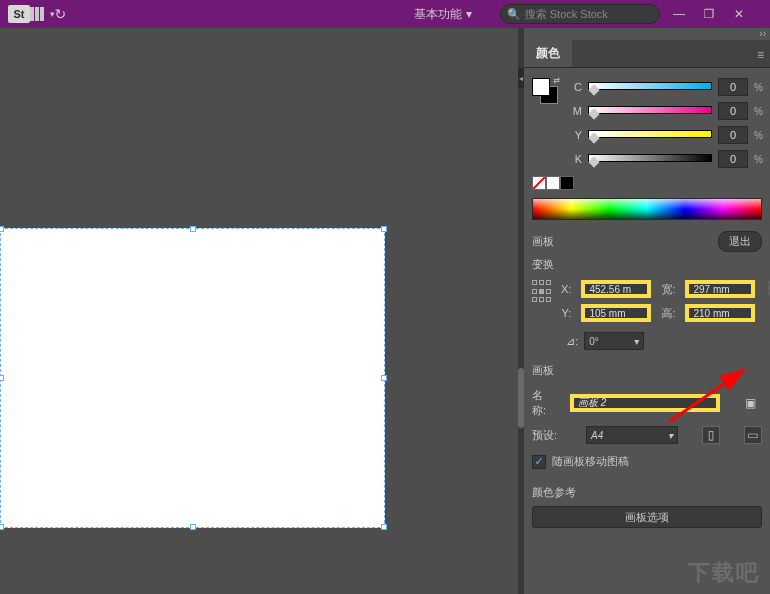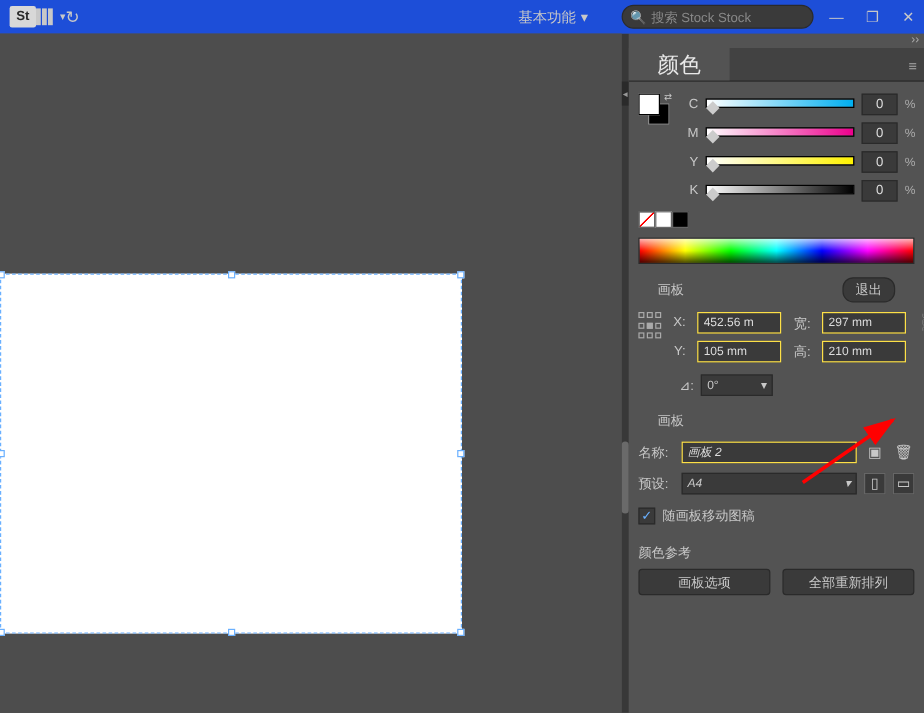--- a/index.html
+++ b/index.html
@@ -1,18 +1,18 @@
 <!DOCTYPE html>
 <html><head>
 <meta charset="utf-8">
 <style>
 * { margin: 0; padding: 0; box-sizing: border-box; font-family: "Microsoft YaHei", sans-serif; }
 body { width: 770px; height: 594px; background: #535353; overflow: hidden; color: #c8c8c8; font-size: 11px; }
-.topbar { height: 28px; background: #1d4ed8; display: flex; align-items: center; padding: 0 8px; position: relative; }
-.topbar .right { position: absolute; right: 2px; display: flex; align-items: center; gap: 8px; }
+.topbar { height: 28px; background: #701a75; display: flex; align-items: center; padding: 0 8px; position: relative; }
+.topbar .right { position: absolute; right: 20px; display: flex; align-items: center; gap: 8px; }
 .st-icon { width: 22px; height: 18px; background: #d8d8d8; color: #2a2a2a; font-weight: bold; font-size: 11px; display: flex; align-items: center; justify-content: center; border-radius: 2px; }
 .layout-icon { width: 20px; height: 16px; display: flex; gap: 1px; align-items: center; }
 .layout-icon span { width: 4px; height: 14px; background: #c8c8c8; }
 .chev { font-size: 9px; }
 .ref-icon { font-size: 14px; }
 .workspace { font-size: 12px; padding: 0 20px; display: flex; align-items: center; gap: 4px; }
 .search-box { width: 160px; height: 20px; background: #3a3a3a; border: 1px solid #2a2a2a; border-radius: 10px; display: flex; align-items: center; padding: 0 6px; gap: 4px; font-size: 11px; color: #888; }
 .win-btn { width: 22px; height: 16px; display: flex; align-items: center; justify-content: center; color: #c8c8c8; font-size: 12px; }
 .main { display: flex; height: 566px; }
 .canvas-area { flex: 1; background: #4d4d4d; position: relative; overflow: hidden; }
@@ -21,21 +21,21 @@
 .handle { position: absolute; width: 6px; height: 6px; background: #fff; border: 1px solid #6ab0ff; }
 .h-tl { left: -3px; top: -3px; } .h-tm { left: 50%; top: -3px; margin-left: -3px; } .h-tr { right: -3px; top: -3px; }
 .h-ml { left: -3px; top: 50%; margin-top: -3px; } .h-mr { right: -3px; top: 50%; margin-top: -3px; }
 .h-bl { left: -3px; bottom: -3px; } .h-bm { left: 50%; bottom: -3px; margin-left: -3px; } .h-br { right: -3px; bottom: -3px; }
 .vdiv { width: 6px; background: #383838; }
 .vdiv .caret { width: 6px; height: 20px; background: #2a2a2a; display: flex; align-items: center; justify-content: center; font-size: 8px; color: #999; margin-top: 40px; }
 .vscroll { width: 6px; height: 60px; background: #6a6a6a; border-radius: 3px; margin-top: 280px; }
 .panels { width: 246px; background: #535353; display: flex; flex-direction: column; }
 .panel-top-strip { height: 12px; text-align: right; padding-right: 4px; font-size: 10px; color: #aaa; }
 .tabs { display: flex; background: #424242; height: 28px; align-items: stretch; border-bottom: 1px solid #2a2a2a; position: relative; }
-.tab { padding: 0 24px; display: flex; align-items: center; font-size: 18px; color: #aaa; }
+.tab { padding: 0 12px; display: flex; align-items: center; font-size: 12px; color: #aaa; font-weight: bold; }
 .tab.active { background: #535353; color: #e8e8e8; }
 .menu-lines { position: absolute; right: 6px; top: 8px; font-size: 12px; color: #aaa; }
 .color-panel { padding: 10px 8px 8px; }
 .swatch-row { display: flex; gap: 8px; }
 .swatch-stack { position: relative; width: 26px; height: 26px; }
 .sw-front { position: absolute; width: 18px; height: 18px; background: #fff; border: 1px solid #000; top: 0; left: 0; z-index: 2; }
 .sw-back { position: absolute; width: 18px; height: 18px; background: #000; border: 1px solid #888; bottom: 0; right: 0; }
 .tiny-swap { position: absolute; top: -2px; right: -2px; font-size: 8px; }
 .cmyk { flex: 1; display: flex; flex-direction: column; gap: 6px; margin-left: 6px; }
 .slider-row { display: flex; align-items: center; gap: 6px; }
@@ -49,35 +49,35 @@
 .grad-k { background: linear-gradient(to right, #fff, #000); }
 .val-box { width: 30px; height: 18px; background: #3a3a3a; border: 1px solid #2a2a2a; color: #ddd; font-size: 11px; text-align: center; }
 .pct { width: 8px; color: #aaa; font-size: 10px; }
 .chip-row { display: flex; margin-top: 8px; }
 .chip { width: 14px; height: 14px; border: 1px solid #666; }
 .chip.none { background: linear-gradient(to bottom right, #fff 45%, red 46%, red 54%, #fff 55%); }
 .chip.white { background: #fff; }
 .chip.black { background: #000; }
 .spectrum { width: 100%; height: 22px; margin-top: 8px; border: 1px solid #2a2a2a; background: linear-gradient(to right, red, yellow, lime, cyan, blue, magenta, red); position: relative; }
 .spectrum::after { content: ""; position: absolute; inset: 0; background: linear-gradient(to bottom, rgba(255,255,255,0.7), transparent 50%, rgba(0,0,0,0.7)); }
-.section-hdr { display: flex; align-items: center; padding: 4px 24px; height: 26px; }
+.section-hdr { display: flex; align-items: center; padding: 4px 8px; height: 26px; }
 .section-hdr .ttl { font-size: 11px; color: #c8c8c8; }
 .exit-btn { margin-left: auto; padding: 2px 10px; background: #3a3a3a; border: 1px solid #2a2a2a; border-radius: 9px; font-size: 11px; }
 .transform { padding: 6px 8px; display: flex; gap: 10px; align-items: flex-start; }
 .origin { width: 24px; height: 24px; display: grid; grid-template-columns: repeat(3, 1fr); grid-template-rows: repeat(3, 1fr); gap: 2px; }
 .origin div { width: 5px; height: 5px; border: 1px solid #aaa; }
 .origin div.sel { background: #aaa; }
 .xy-grid { display: grid; grid-template-columns: auto 70px auto 70px; gap: 6px 10px; align-items: center; }
 .xy-grid .l { font-size: 11px; color: #c8c8c8; text-align: right; }
-.fld { height: 18px; background: #3a3a3a; border: 1px solid #fde047; color: #ddd; font-size: 10px; padding: 0 4px; }
+.fld { height: 18px; background: #3a3a3a; border: 4px solid #fde047; color: #ddd; font-size: 10px; padding: 0 4px; }
 .chain { font-size: 14px; color: #888; }
 .rot-row { display: flex; align-items: center; gap: 6px; padding: 4px 8px 0 42px; }
 .drop { height: 18px; background: #3a3a3a; border: 1px solid #2a2a2a; padding: 0 4px; font-size: 10px; display: flex; align-items: center; justify-content: space-between; }
 .ab-section { padding: 6px 8px; }
-.row { display: flex; align-items: center; gap: 6px; margin-bottom: 8px; }
+.row { display: flex; align-items: center; gap: 24px; margin-bottom: 8px; }
 .row .l { width: 30px; font-size: 11px; }
 .row .fld, .row .drop { flex: 1; font-style: italic; }
 .icon-btn { width: 18px; height: 18px; display: flex; align-items: center; justify-content: center; color: #c8c8c8; font-size: 12px; border: 1px solid transparent; }
 .icon-btn.boxed { border: 1px solid #666; background: #3a3a3a; }
 .cb-row { display: flex; align-items: center; gap: 6px; font-size: 11px; padding: 2px 0; }
 .cb { width: 14px; height: 14px; background: #3a3a3a; border: 1px solid #2a2a2a; display: flex; align-items: center; justify-content: center; color: #6ab0ff; font-size: 11px; }
 .quick { padding: 8px; }
 .quick-btns { display: flex; gap: 10px; margin-top: 6px; }
 .qbtn { flex: 1; height: 22px; background: #3a3a3a; border: 1px solid #2a2a2a; display: flex; align-items: center; justify-content: center; font-size: 11px; border-radius: 3px; }
 .arrow { position: absolute; color: #ff0000; font-size: 40px; font-weight: bold; pointer-events: none; }
@@ -191,20 +191,23 @@
       </div>
       <div class="spectrum"></div>
     </div>
 
 
     <div class="section-hdr">
       <span class="ttl">画板</span>
       <div class="exit-btn">退出</div>
     </div>
 
+    <div class="section-hdr" style="height:20px;">
+      <span class="ttl">变换</span>
+    </div>
     <div class="transform">
       <div class="origin">
         <div></div>
           <div></div>
           <div></div>
         <div></div>
           <div class="sel"></div>
           <div></div>
         <div></div>
           <div></div>
@@ -260,17 +263,17 @@
             </marker>
           </defs>
         <line x1="5" y1="60" x2="80" y2="8" stroke="#ff0000" stroke-width="3" marker-end="url(#ah)"></line>
       </svg>
     </div>
 
     <div class="quick">
       <span class="ttl">颜色参考</span>
       <div class="quick-btns">
         <div class="qbtn">画板选项</div>
-        <div class="qbtn">全部重新排列</div>
-      </div>
-    </div>
+      </div>
+    </div>
+    <div class="watermark">下载吧</div>
   </div>
 </div>
 
 </body></html>

